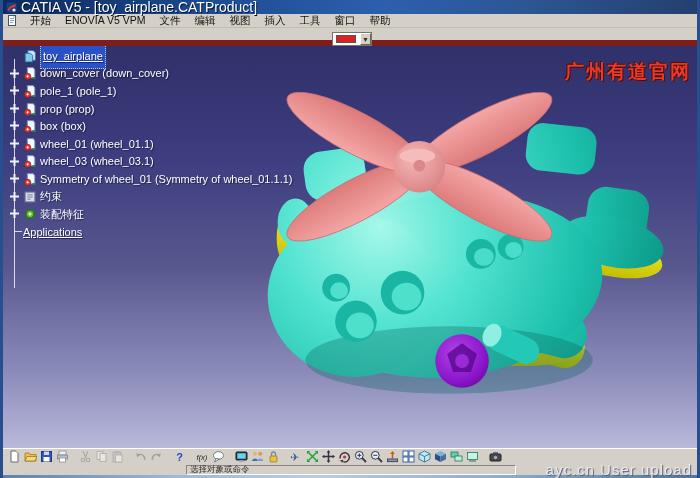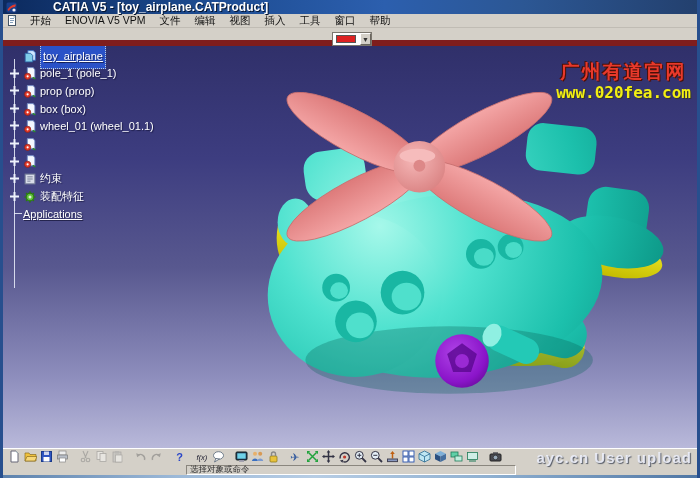--- a/index.html
+++ b/index.html
@@ -5,22 +5,22 @@
   * { margin:0; padding:0; box-sizing:border-box; }
   html,body { width:700px; height:478px; overflow:hidden; background:#10264e;
               font-family:"Liberation Sans","DejaVu Sans",sans-serif; }
   #window { position:relative; width:700px; height:478px;
             border-left:3px solid #274f8e; border-right:3px solid #274f8e; background:#d4d0c8; }
 
   
   #titlebar { height:14px; background:linear-gradient(90deg,#0c2a5e 0%,#1d4c92 30%,#2c5fae 55%,#2c5794 75%,#23406e 100%);
               display:flex; align-items:center; padding-left:3px; }
   #titlebar .app-icon { width:11px; height:11px; margin-right:4px; flex:0 0 auto; }
-  #titlebar .title-text { color:#fff; font-size:12px; font-weight:bold; white-space:nowrap;
-                          text-shadow:1px 1px 0 #051530;margin-left:32px; }
+  #titlebar .title-text { color:#fff; font-size:14px; font-weight:normal; white-space:nowrap;
+                          text-shadow:1px 1px 0 #051530; }
 
   
   #menubar { height:14px; background:#d4d0c8; display:flex; align-items:center; gap:0;
              border-bottom:1px solid #c0bcb4; padding-left:2px; }
   #menubar .doc-icon { width:11px; height:11px; margin:0 5px 0 2px; }
   .menu-item { font-size:10.5px; color:#111; padding:0 7px; line-height:13px; white-space:nowrap; cursor:default; }
 
   
   #gfxbar { height:18px; background:#d4d0c8; display:flex; align-items:center; gap:4px;
             padding-left:4px; border-bottom:6px solid #7f1d1d;flex-direction:column; }
@@ -60,21 +60,21 @@
   #site-mark .l2 { font-family:"DejaVu Sans Mono",monospace; font-size:16px; font-weight:bold;
                    text-shadow:1px 1px 0 #333; }
 
   
   #bottombar { position:relative; height:16px; background:#d4d0c8; border-top:1px solid #fff;
                display:flex; align-items:center; padding-left:4px; }
   .bt-group { display:flex; align-items:center; gap:2px; margin-right:9px; }
   .bt-icon { width:14px; height:14px; display:flex; align-items:center; justify-content:center; }
   .bt-icon svg { width:13px; height:13px; }
   .bt-icon.disabled { opacity:.45; filter:grayscale(1); }
-  #upload-mark { position:absolute; right:5px; top:0px; font-size:15px; font-weight:bold;
+  #upload-mark { position:absolute; right:5px; top:12px; font-size:15px; font-weight:normal;
                  color:rgba(235,238,248,.92); letter-spacing:1px; text-shadow:1px 1px 1px #555a66; }
 
   
   #statusbar { height:11px; background:#d4d0c8; display:flex; align-items:center;justify-content:center; }
   #status-panel { margin-left:2px; width:330px; height:10px; border:1px solid;
                   border-color:#8a867e #fff #fff #8a867e; display:flex; align-items:center; padding-left:3px; }
   #status-panel span { font-size:8.5px; color:#333; white-space:nowrap; }
 
   
   #bottomedge { height:8px; background:linear-gradient(90deg,#5d82ad 0%,#9cb9d8 25%,#b7cde4 45%,#8fb0d1 70%,#4f76a4 100%); }
@@ -255,20 +255,32 @@
         <div class="tree-row">
           <svg viewBox="0 0 11 11" class="expander">
             <path d="M5.5 1v9M1 5.5h9" stroke="#eef2fc" stroke-width="2"></path>
           </svg>
           <span class="tree-icon"><svg viewBox="0 0 13 13">
               <path d="M4 1.5h5.5L11 3.5V11H4z" fill="#f4f8ff" stroke="#6a85c0" stroke-width=".8"></path>
               <circle cx="4.3" cy="9.6" r="2.9" fill="#e23a2a" stroke="#8a1a10" stroke-width=".6"></circle>
               <circle cx="4.3" cy="9.6" r="1" fill="#fff"></circle>
               <path d="M9 10.5l2.5 1.5" stroke="#2a8a2a" stroke-width="1.4"></path>
             </svg></span>
+          <span class="tree-label">down_cover (down_cover)</span>
+        </div>
+        <div class="tree-row">
+          <svg viewBox="0 0 11 11" class="expander">
+            <path d="M5.5 1v9M1 5.5h9" stroke="#eef2fc" stroke-width="2"></path>
+          </svg>
+          <span class="tree-icon"><svg viewBox="0 0 13 13">
+              <path d="M4 1.5h5.5L11 3.5V11H4z" fill="#f4f8ff" stroke="#6a85c0" stroke-width=".8"></path>
+              <circle cx="4.3" cy="9.6" r="2.9" fill="#e23a2a" stroke="#8a1a10" stroke-width=".6"></circle>
+              <circle cx="4.3" cy="9.6" r="1" fill="#fff"></circle>
+              <path d="M9 10.5l2.5 1.5" stroke="#2a8a2a" stroke-width="1.4"></path>
+            </svg></span>
           <span class="tree-label">pole_1 (pole_1)</span>
         </div>
         <div class="tree-row">
           <svg viewBox="0 0 11 11" class="expander">
             <path d="M5.5 1v9M1 5.5h9" stroke="#eef2fc" stroke-width="2"></path>
           </svg>
           <span class="tree-icon"><svg viewBox="0 0 13 13">
               <path d="M4 1.5h5.5L11 3.5V11H4z" fill="#f4f8ff" stroke="#6a85c0" stroke-width=".8"></path>
               <circle cx="4.3" cy="9.6" r="2.9" fill="#e23a2a" stroke="#8a1a10" stroke-width=".6"></circle>
               <circle cx="4.3" cy="9.6" r="1" fill="#fff"></circle>
@@ -303,31 +315,33 @@
         <div class="tree-row">
           <svg viewBox="0 0 11 11" class="expander">
             <path d="M5.5 1v9M1 5.5h9" stroke="#eef2fc" stroke-width="2"></path>
           </svg>
           <span class="tree-icon"><svg viewBox="0 0 13 13">
               <path d="M4 1.5h5.5L11 3.5V11H4z" fill="#f4f8ff" stroke="#6a85c0" stroke-width=".8"></path>
               <circle cx="4.3" cy="9.6" r="2.9" fill="#e23a2a" stroke="#8a1a10" stroke-width=".6"></circle>
               <circle cx="4.3" cy="9.6" r="1" fill="#fff"></circle>
               <path d="M9 10.5l2.5 1.5" stroke="#2a8a2a" stroke-width="1.4"></path>
             </svg></span>
-        </div>
-        <div class="tree-row">
-          <svg viewBox="0 0 11 11" class="expander">
-            <path d="M5.5 1v9M1 5.5h9" stroke="#eef2fc" stroke-width="2"></path>
-          </svg>
-          <span class="tree-icon"><svg viewBox="0 0 13 13">
-              <path d="M4 1.5h5.5L11 3.5V11H4z" fill="#f4f8ff" stroke="#6a85c0" stroke-width=".8"></path>
-              <circle cx="4.3" cy="9.6" r="2.9" fill="#e23a2a" stroke="#8a1a10" stroke-width=".6"></circle>
-              <circle cx="4.3" cy="9.6" r="1" fill="#fff"></circle>
-              <path d="M9 10.5l2.5 1.5" stroke="#2a8a2a" stroke-width="1.4"></path>
-            </svg></span>
+          <span class="tree-label">wheel_03 (wheel_03.1)</span>
+        </div>
+        <div class="tree-row">
+          <svg viewBox="0 0 11 11" class="expander">
+            <path d="M5.5 1v9M1 5.5h9" stroke="#eef2fc" stroke-width="2"></path>
+          </svg>
+          <span class="tree-icon"><svg viewBox="0 0 13 13">
+              <path d="M4 1.5h5.5L11 3.5V11H4z" fill="#f4f8ff" stroke="#6a85c0" stroke-width=".8"></path>
+              <circle cx="4.3" cy="9.6" r="2.9" fill="#e23a2a" stroke="#8a1a10" stroke-width=".6"></circle>
+              <circle cx="4.3" cy="9.6" r="1" fill="#fff"></circle>
+              <path d="M9 10.5l2.5 1.5" stroke="#2a8a2a" stroke-width="1.4"></path>
+            </svg></span>
+          <span class="tree-label">Symmetry of wheel_01 (Symmetry of wheel_01.1.1)</span>
         </div>
         <div class="tree-row">
           <svg viewBox="0 0 11 11" class="expander">
             <path d="M5.5 1v9M1 5.5h9" stroke="#eef2fc" stroke-width="2"></path>
           </svg>
           <span class="tree-icon"><svg viewBox="0 0 13 13">
               <rect x="2" y="2" width="9" height="9" fill="#d8dce8" stroke="#78809a"></rect>
               <path d="M4 4.5h5M4 6.5h5M4 8.5h3" stroke="#78809a" stroke-width=".9"></path>
             </svg></span>
           <span class="tree-label">约束</span>
@@ -344,21 +358,20 @@
           <span class="tree-label">装配特征</span>
         </div>
         <div class="tree-row no-icon">
           <span class="stub"></span>
           <span class="tree-label">Applications</span>
         </div>
       </div>
 
     <div id="site-mark">
       <div class="l1" style="color: rgb(232, 57, 43);">广州有道官网</div>
-      <div class="l2" style="color: rgb(242, 239, 18);">www.020fea.com</div>
     </div>
   </div>
 
   <div id="bottombar">
 
     <span class="bt-group">
         <span class="bt-icon">
           <svg viewBox="0 0 13 13">
             <path d="M3 1h5l2 2v9H3z" fill="#fff" stroke="#667"></path>
             <path d="M8 1l2 2H8z" fill="#cdd"></path>

